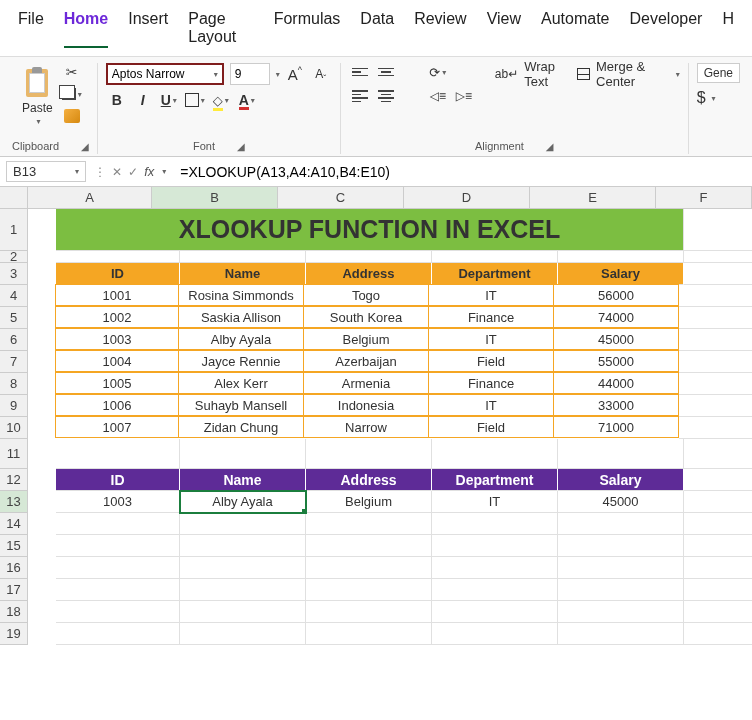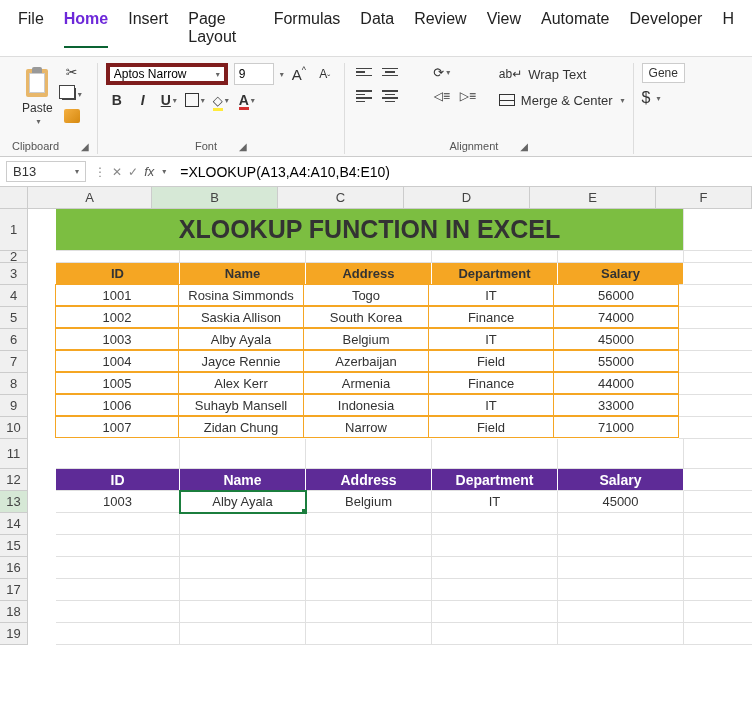--- a/index.html
+++ b/index.html
@@ -18,21 +18,21 @@
     
     .paste-btn { display: flex; flex-direction: column; align-items: center; gap: 2px; padding: 4px; cursor: pointer; }
     .paste-icon { width: 28px; height: 32px; position: relative; }
     .clipboard-board { width: 22px; height: 28px; background: #e8b76a; border-radius: 2px; position: absolute; top: 2px; left: 3px; }
     .clipboard-paper { width: 16px; height: 20px; background: #fff; position: absolute; top: 6px; left: 6px; border: 1px solid #ccc; }
     .clipboard-clip { width: 10px; height: 6px; background: #999; position: absolute; top: 0; left: 9px; border-radius: 2px 2px 0 0; }
     
     .small-icon-btn { width: 22px; height: 18px; display: flex; align-items: center; justify-content: center; cursor: pointer; font-size: 13px; }
     .dropdown-arrow { font-size: 8px; color: #666; margin-left: 2px; }
     
-    .font-select { display: flex; align-items: center; background: #fff; border: 4px solid #7f1d1d; padding: 2px 4px; height: 22px; }
+    .font-select { display: flex; align-items: center; background: #fff; border: 2px solid #7f1d1d; padding: 2px 4px; height: 22px; }
     .font-name-input { border: none; outline: none; width: 100px; font-size: 12px; }
     .font-size-input { border: 1px solid #ccc; width: 40px; height: 22px; padding: 0 4px; font-size: 12px; margin-left: 2px; }
     
     .icon-letter { font-size: 14px; font-weight: 600; }
     .icon-A-size-up { font-size: 15px; position: relative; }
     .icon-A-size-down { font-size: 12px; position: relative; }
     
     .border-icon { width: 14px; height: 14px; border: 1px solid #333; }
     .font-color-icon { position: relative; }
     .font-color-underline { position: absolute; bottom: -2px; left: 0; right: 0; height: 3px; background: #d32f2f; }
@@ -43,21 +43,21 @@
     .align-left .align-line:nth-child(2) { width: 60%; }
     .align-left .align-line:nth-child(3) { width: 100%; }
     .align-left .align-line:nth-child(4) { width: 60%; }
     .align-center .align-line { margin: 0 auto; }
     .align-center .align-line:nth-child(1) { width: 100%; }
     .align-center .align-line:nth-child(2) { width: 60%; }
     .align-center .align-line:nth-child(3) { width: 100%; }
     .align-center .align-line:nth-child(4) { width: 60%; }
     .align-right .align-line { margin-left: auto; }
     
-    .merge-group { display: flex; flex-direction: column; gap: 4px; padding-left: 10px; }
+    .merge-group { display: flex; flex-direction: row; gap: 11px; padding-left: 10px; }
     .merge-btn { display: flex; align-items: center; gap: 6px; cursor: pointer; font-size: 13px; height: 22px; }
     .merge-icon { width: 16px; height: 12px; border: 1px solid #333; position: relative; }
     .merge-icon::before { content: ''; position: absolute; top: 50%; left: 0; right: 0; height: 1px; background: #333; }
     
     .dialog-launcher { font-size: 10px; color: #666; cursor: pointer; margin-left: 12px; }
     
     .name-box-row { display: flex; align-items: center; border-bottom: 1px solid #ccc; background: #fff; padding: 4px 6px; }
     .name-box { border: 1px solid #ccc; padding: 2px 6px; width: 80px; font-size: 13px; display: flex; align-items: center; justify-content: space-between; }
     .formula-btns { display: flex; align-items: center; gap: 6px; margin: 0 8px; color: #666; }
     .fx-label { font-style: italic; font-size: 13px; color: #555; }

